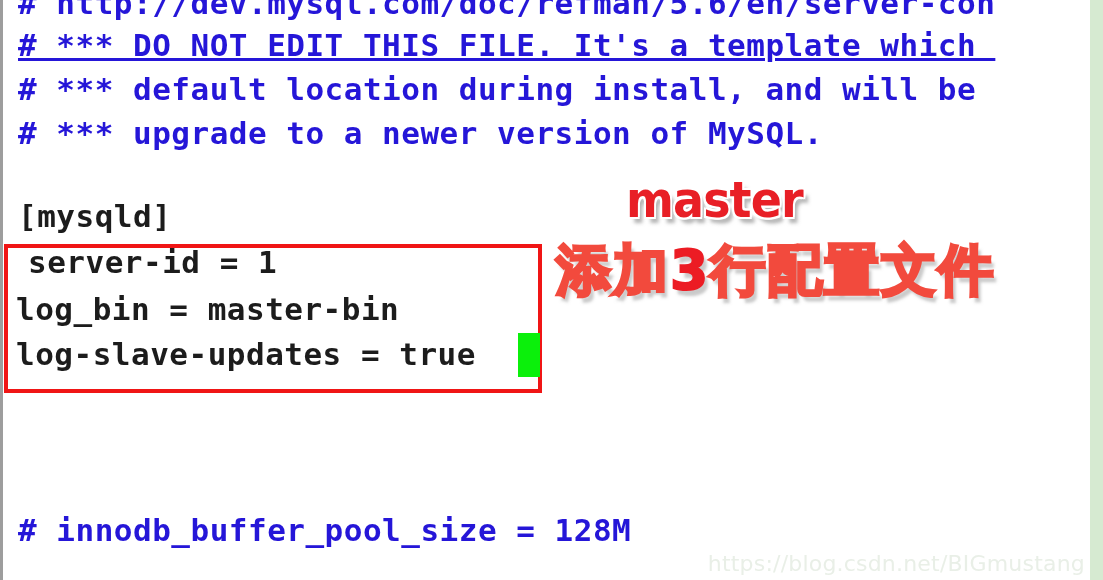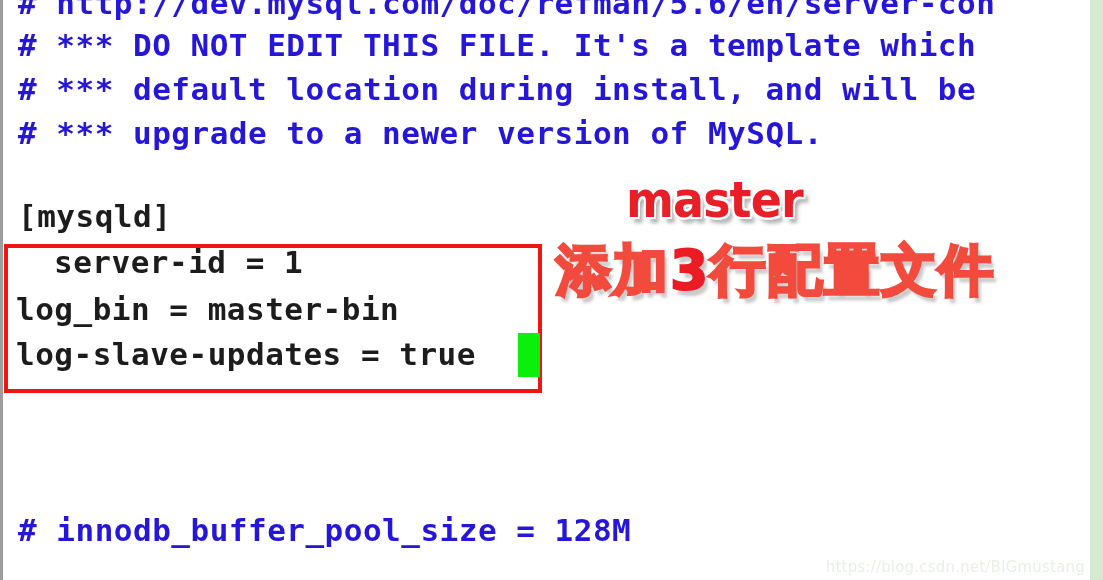--- a/index.html
+++ b/index.html
@@ -55,25 +55,25 @@
     font-size: 31px;
     font-weight: 700;
     letter-spacing: 0.5px;
     line-height: 1;
   }
   .line.comment { color: #2516d8; }
   .line.cfg     { color: #1c1c1c; }
 
   
   .l0  { top: -12px; left: 8px; }
-  .l1  { top: 30px;  left: 8px; }
+  .l1  { top: 30px;  left: 8px; text-decoration: underline; }
   .l2  { top: 74px;  left: 8px; }
   .l3  { top: 118px; left: 8px; }
   .l4  { top: 201px; left: 8px; }
-  .l5  { top: 247px; left: 18px; margin-left: 26px; }
+  .l5  { top: 247px; left: 18px; }
   .l6  { top: 294px; left: 6px; }
   .l7  { top: 339px; left: 6px; }
   .l8  { top: 427px; left: 8px; }
   .l9  { top: 471px; left: 8px; }
   .l10 { top: 515px; left: 8px; }
 
   
   .red-box {
     position: absolute;
     left: 4px;
@@ -133,21 +133,21 @@
     color: #ec1c24;
     -webkit-text-stroke: 2px #ec1c24;
   }
 
   
   .watermark {
     position: absolute;
     right: 18px;
     bottom: 4px;
     font-family: "DejaVu Sans", sans-serif;
-    font-size: 15px;
+    font-size: 22px;
     color: #e9efe7;
     letter-spacing: 0.2px;
     white-space: nowrap;
   }
 </style>
 </head>
 <body>
 
 <div id="screen">
 

